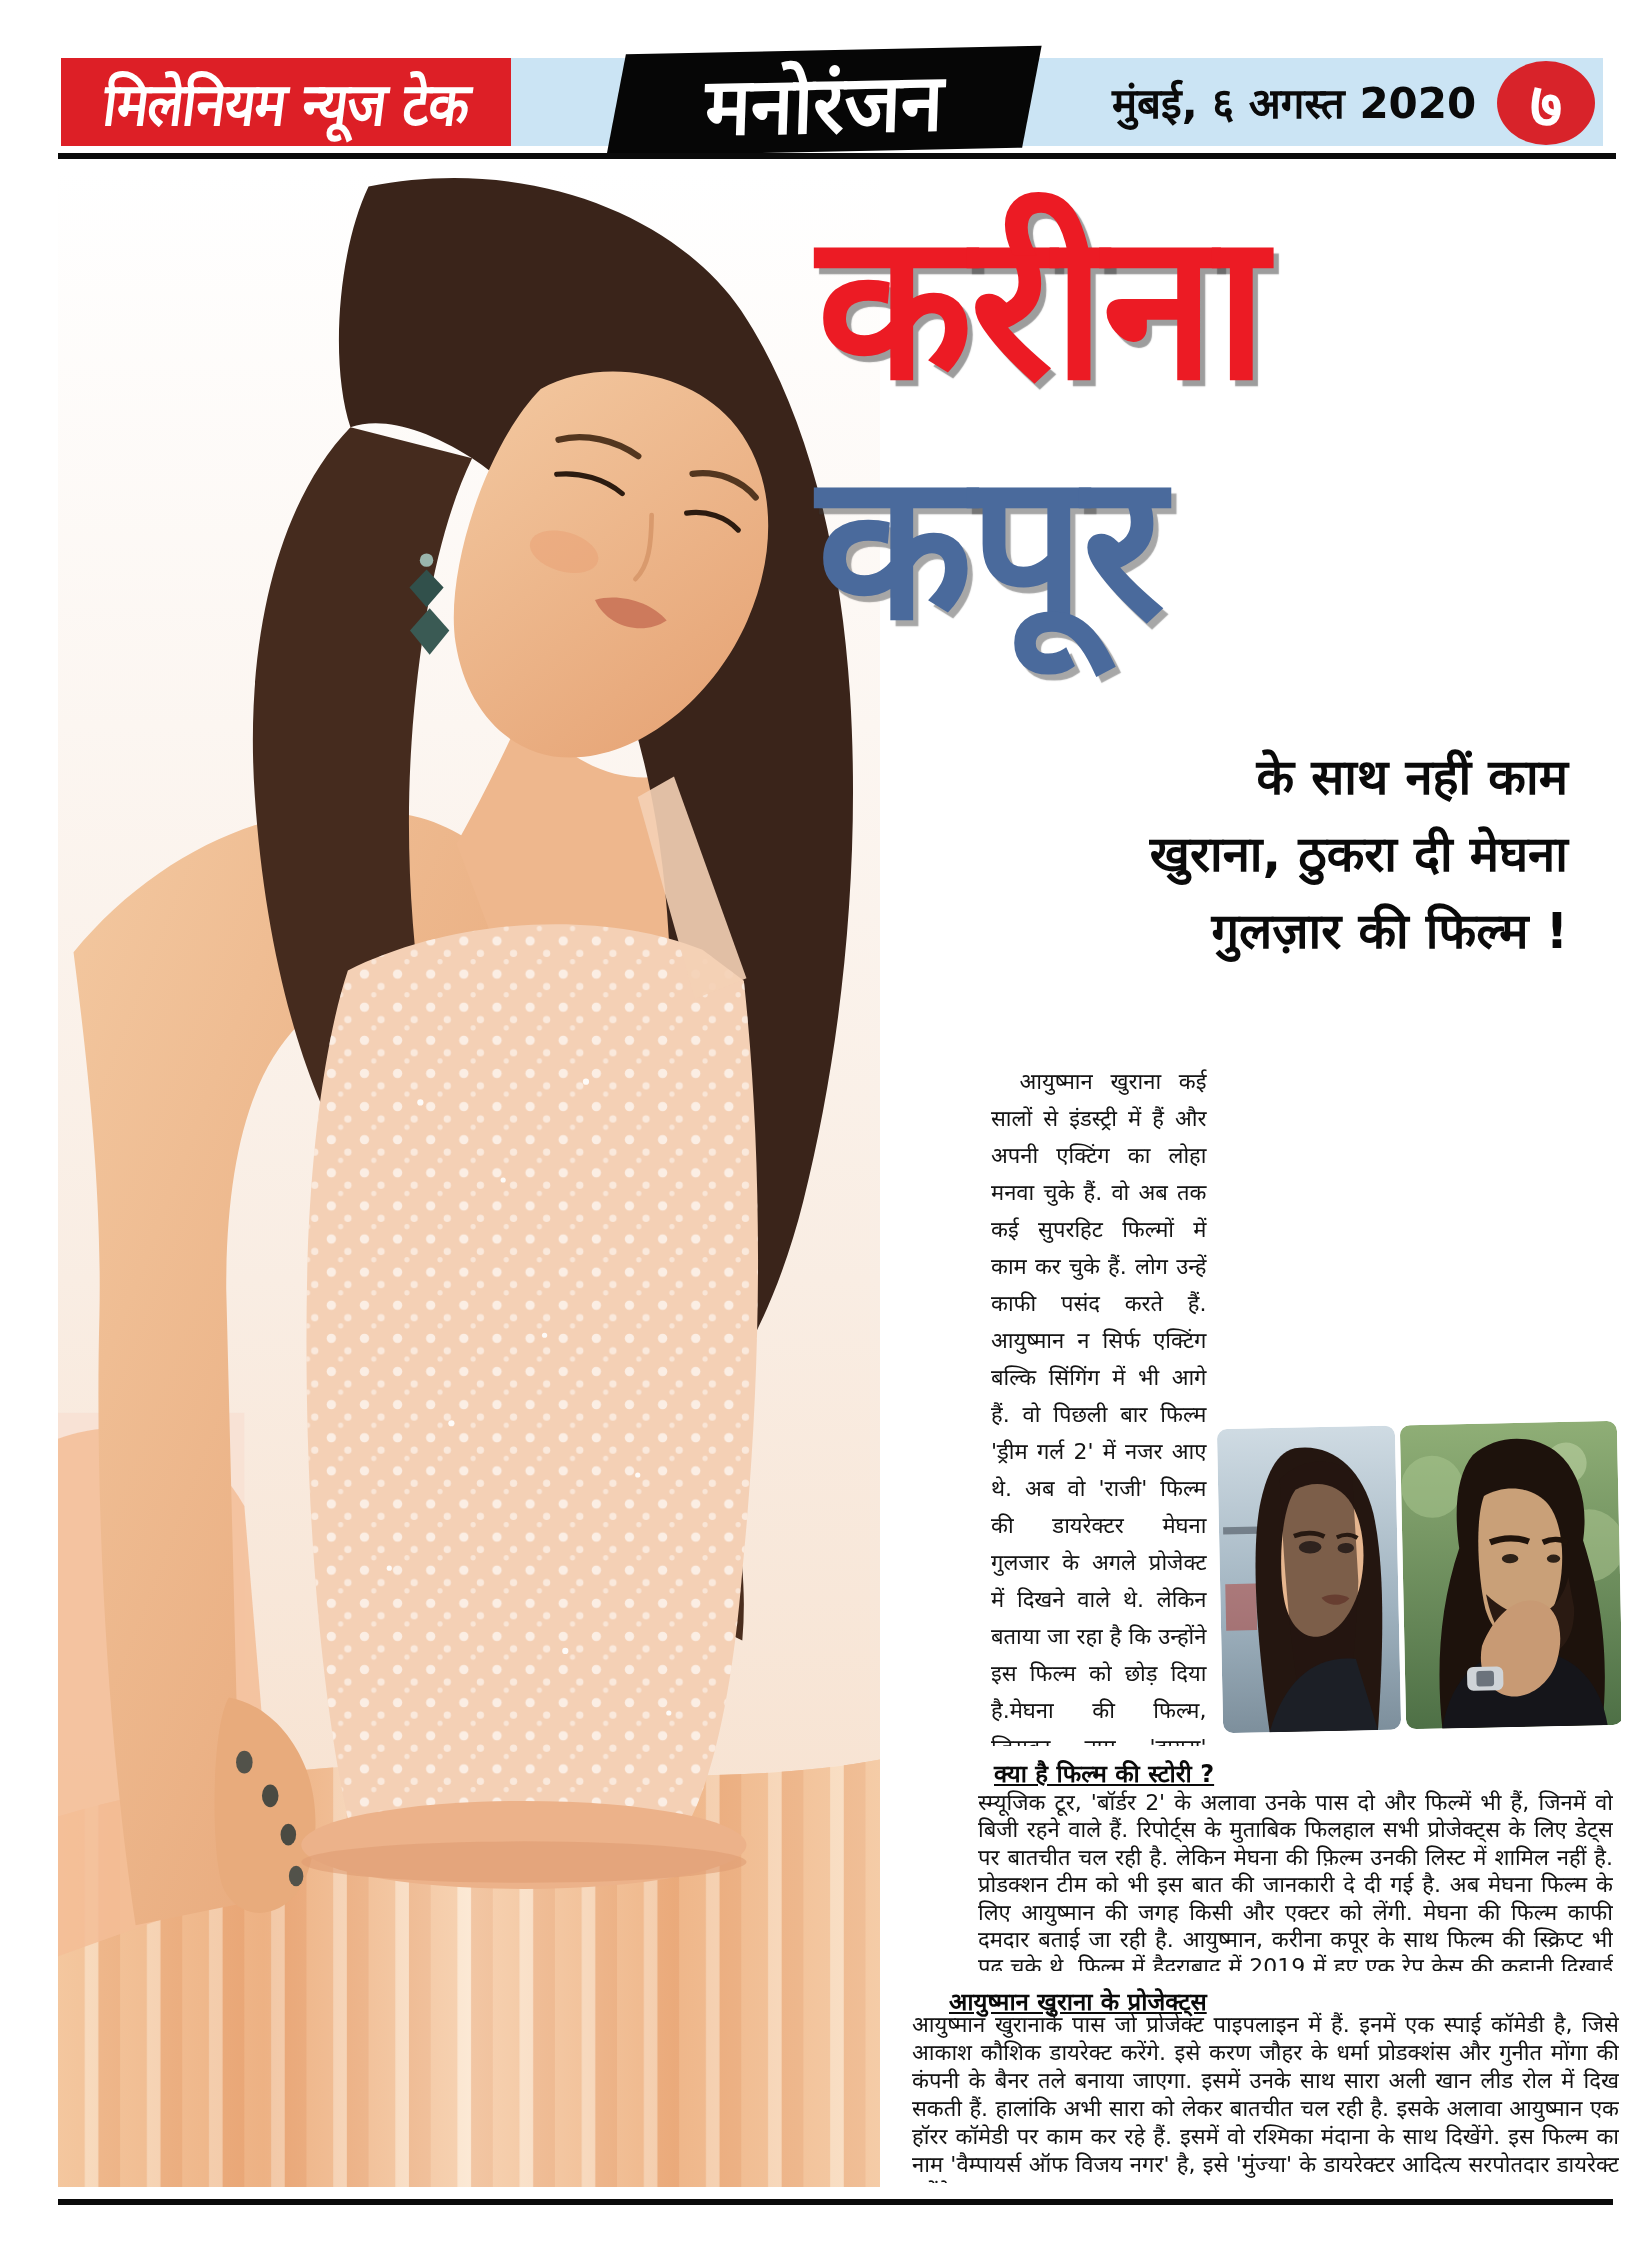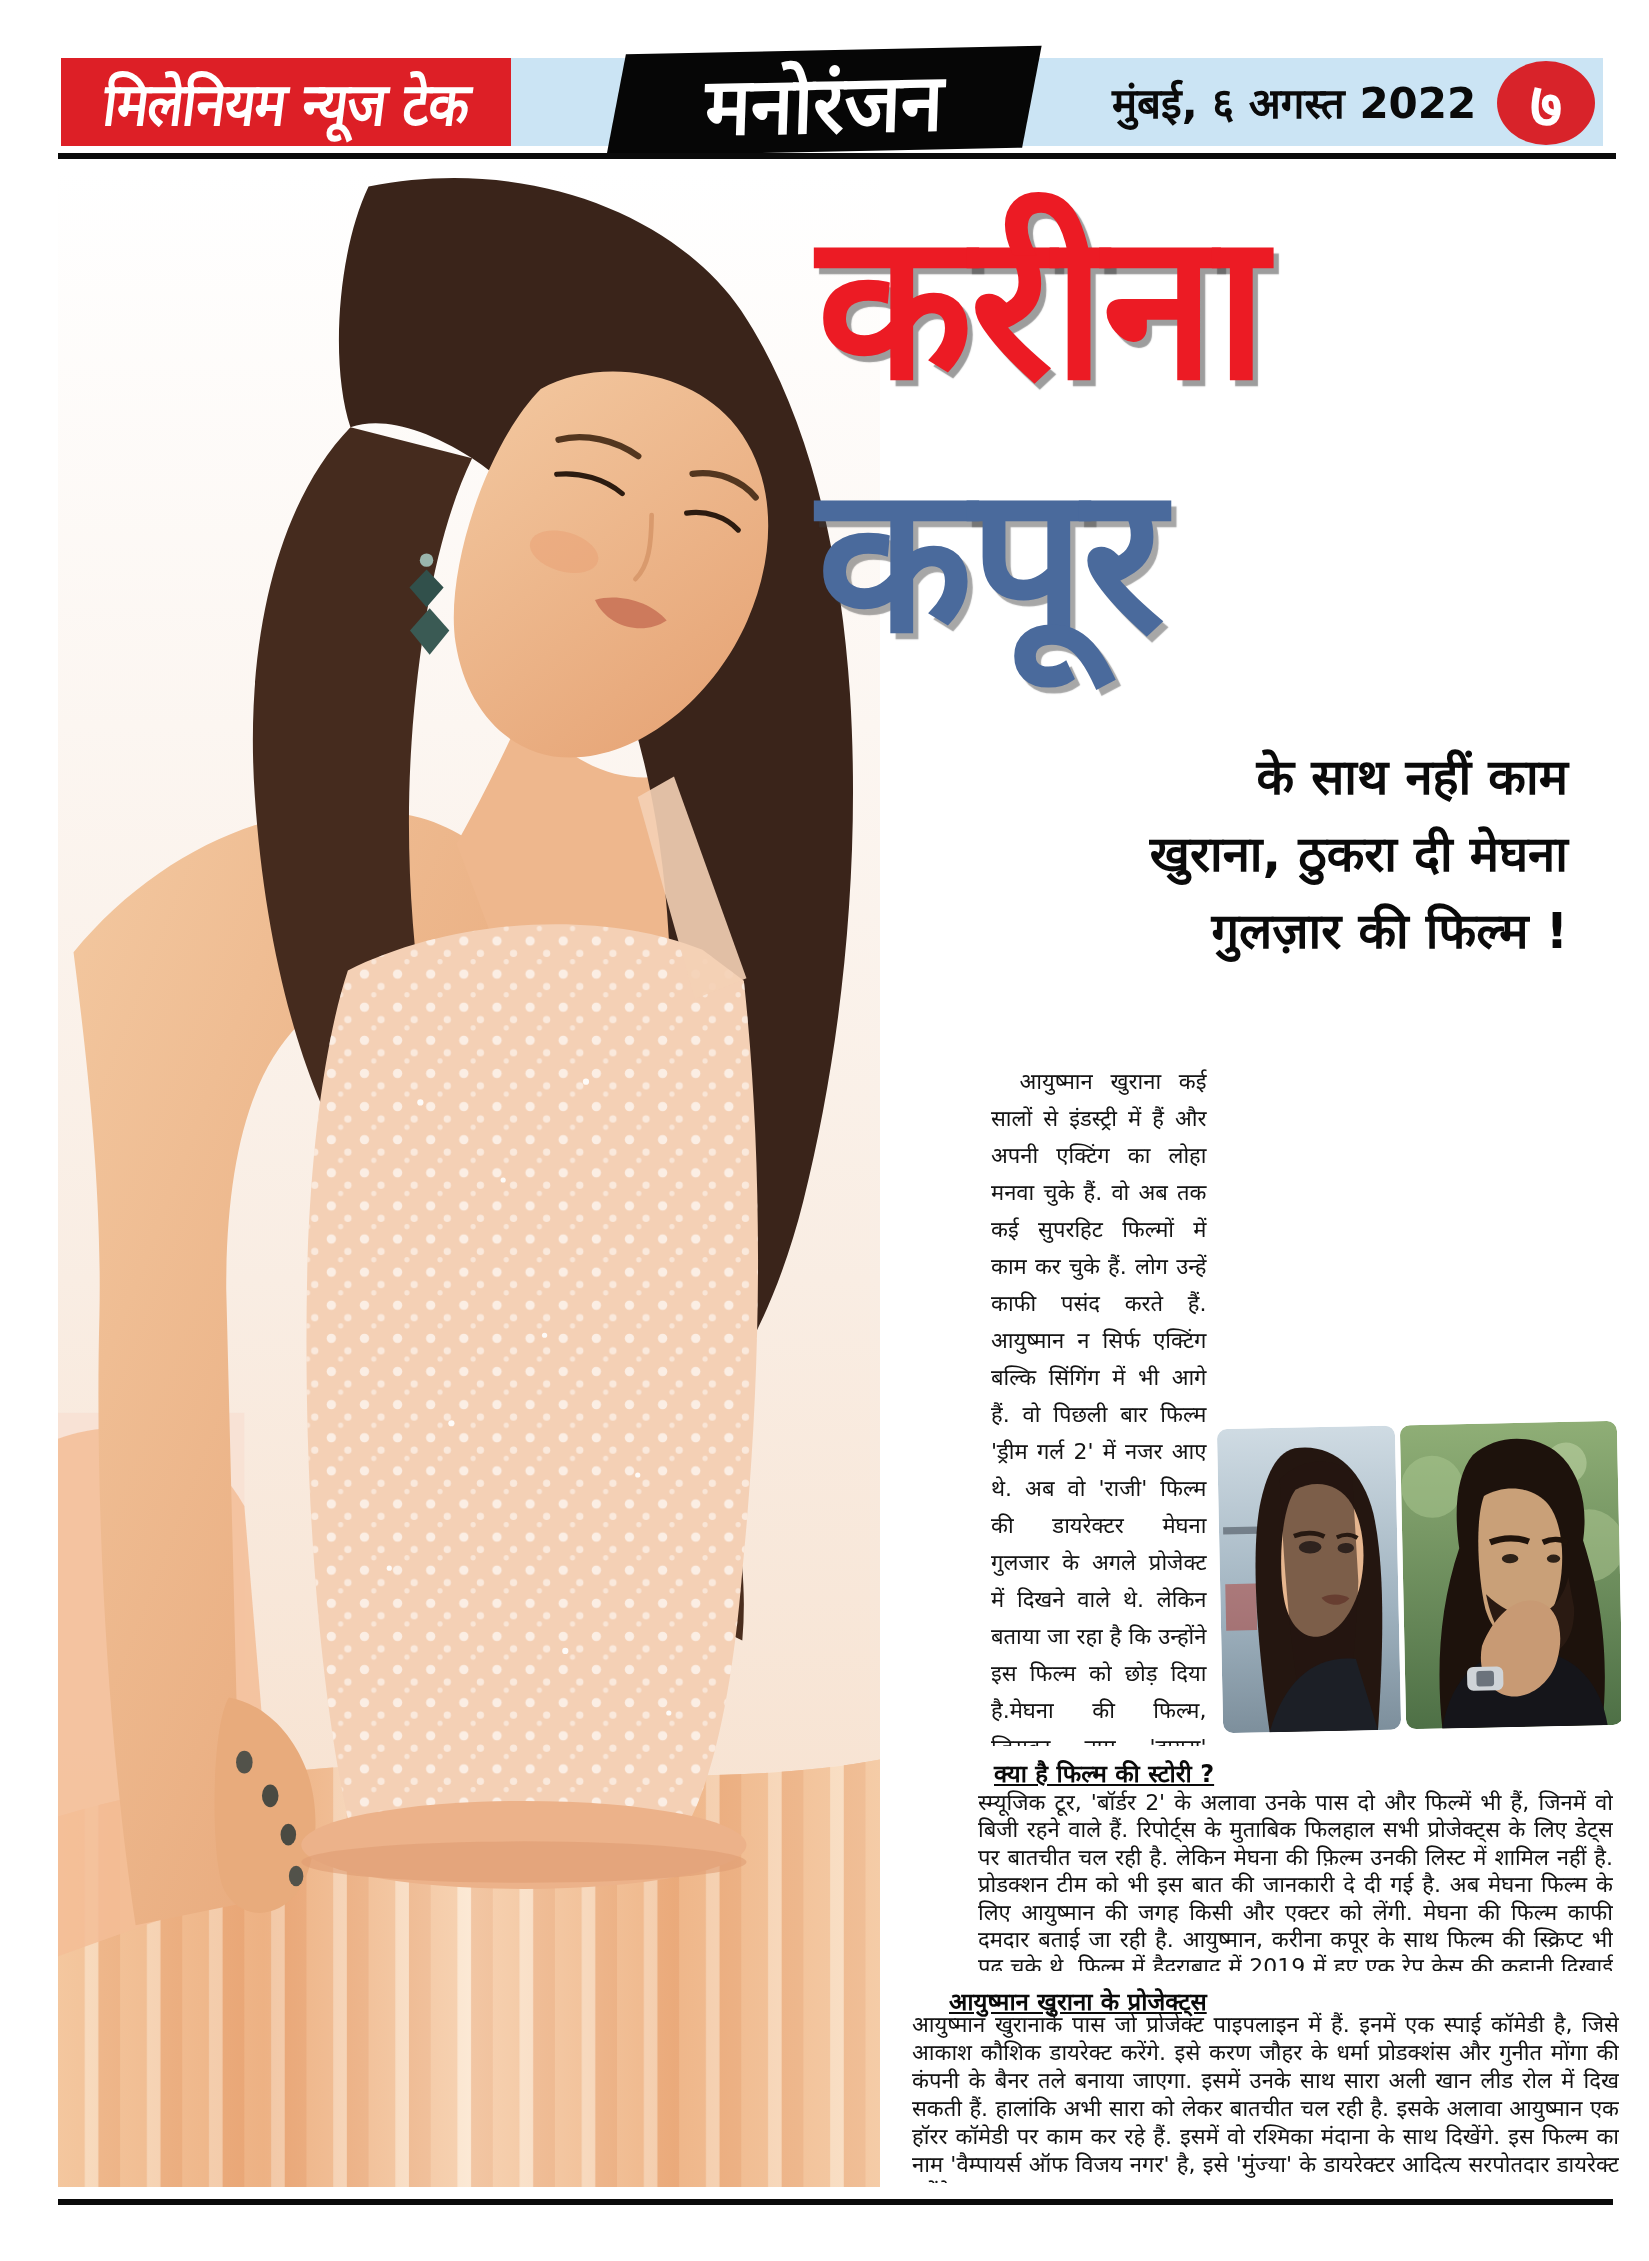--- a/index.html
+++ b/index.html
@@ -24,21 +24,21 @@
   .rule-top{left:58px;top:153px;width:1558px;height:5.7px;}
   .rule-bottom{left:58px;top:2199px;width:1555px;height:6.2px;}
   
   .main-photo{position:absolute;left:58px;top:171px;width:822px;height:2016px;margin:0;padding:0;}
   .main-photo svg{display:block;width:100%;height:100%;}
   
   .headline{position:absolute;left:817px;top:186px;width:804px;z-index:3;}
   .hl-red{font-size:203px;line-height:1.2;font-weight:900;color:#ec1b24;letter-spacing:-3.1px;
     text-shadow:5.2px 6.2px 1px rgba(60,60,60,.5);white-space:nowrap;}
   .hl-blue{font-size:203px;line-height:1.1;font-weight:900;color:#4a6a9c;letter-spacing:-3.1px;
-    margin-top:19px;text-shadow:5.2px 6.2px 1px rgba(60,60,60,.45);white-space:nowrap;}
+    margin-top:6px;text-shadow:5.2px 6.2px 1px rgba(60,60,60,.45);white-space:nowrap;}
   
   .subheadline{position:absolute;left:890px;top:739px;width:678px;text-align:right;z-index:3;
     font-size:49px;font-weight:900;line-height:77px;color:#0a0a0a;}
   
   .body{font-size:22px;color:#141414;text-align:justify;margin:0;}
   .flow{position:absolute;left:991px;top:1063px;width:630px;height:683px;overflow:hidden;z-index:2;}
   .p1{line-height:37px;text-indent:28.5px;}
   .inset{float:right;width:401px;height:304px;margin:362px 0 13.5px 13.5px;transform:rotate(-1.2deg);
     display:flex;gap:5.2px;padding:0;}
   .inset svg{display:block;height:304px;border-radius:10.3px;}
@@ -54,21 +54,21 @@
 <div class="page">
 
   <div>
     <div class="masthead-strip"></div>
     <div class="brand-box">
       <span class="brand-text">मिलेनियम न्यूज टेक</span>
     </div>
     <div class="section-box">
       <span class="section-text">मनोरंजन</span>
     </div>
-    <div class="dateline">मुंबई, ६ अगस्त 2022</div>
+    <div class="dateline">मुंबई, ६ अगस्त 2020</div>
     <div class="page-badge">
       <span>७</span>
     </div>
   </div>
   <div class="rule rule-top"></div>
 
   <figure class="main-photo">
     <svg viewBox="0 0 1588 3896" preserveAspectRatio="none" aria-hidden="true">
       <defs>
         <linearGradient id="bgG" x1="0" y1="0" x2="0" y2="1">

